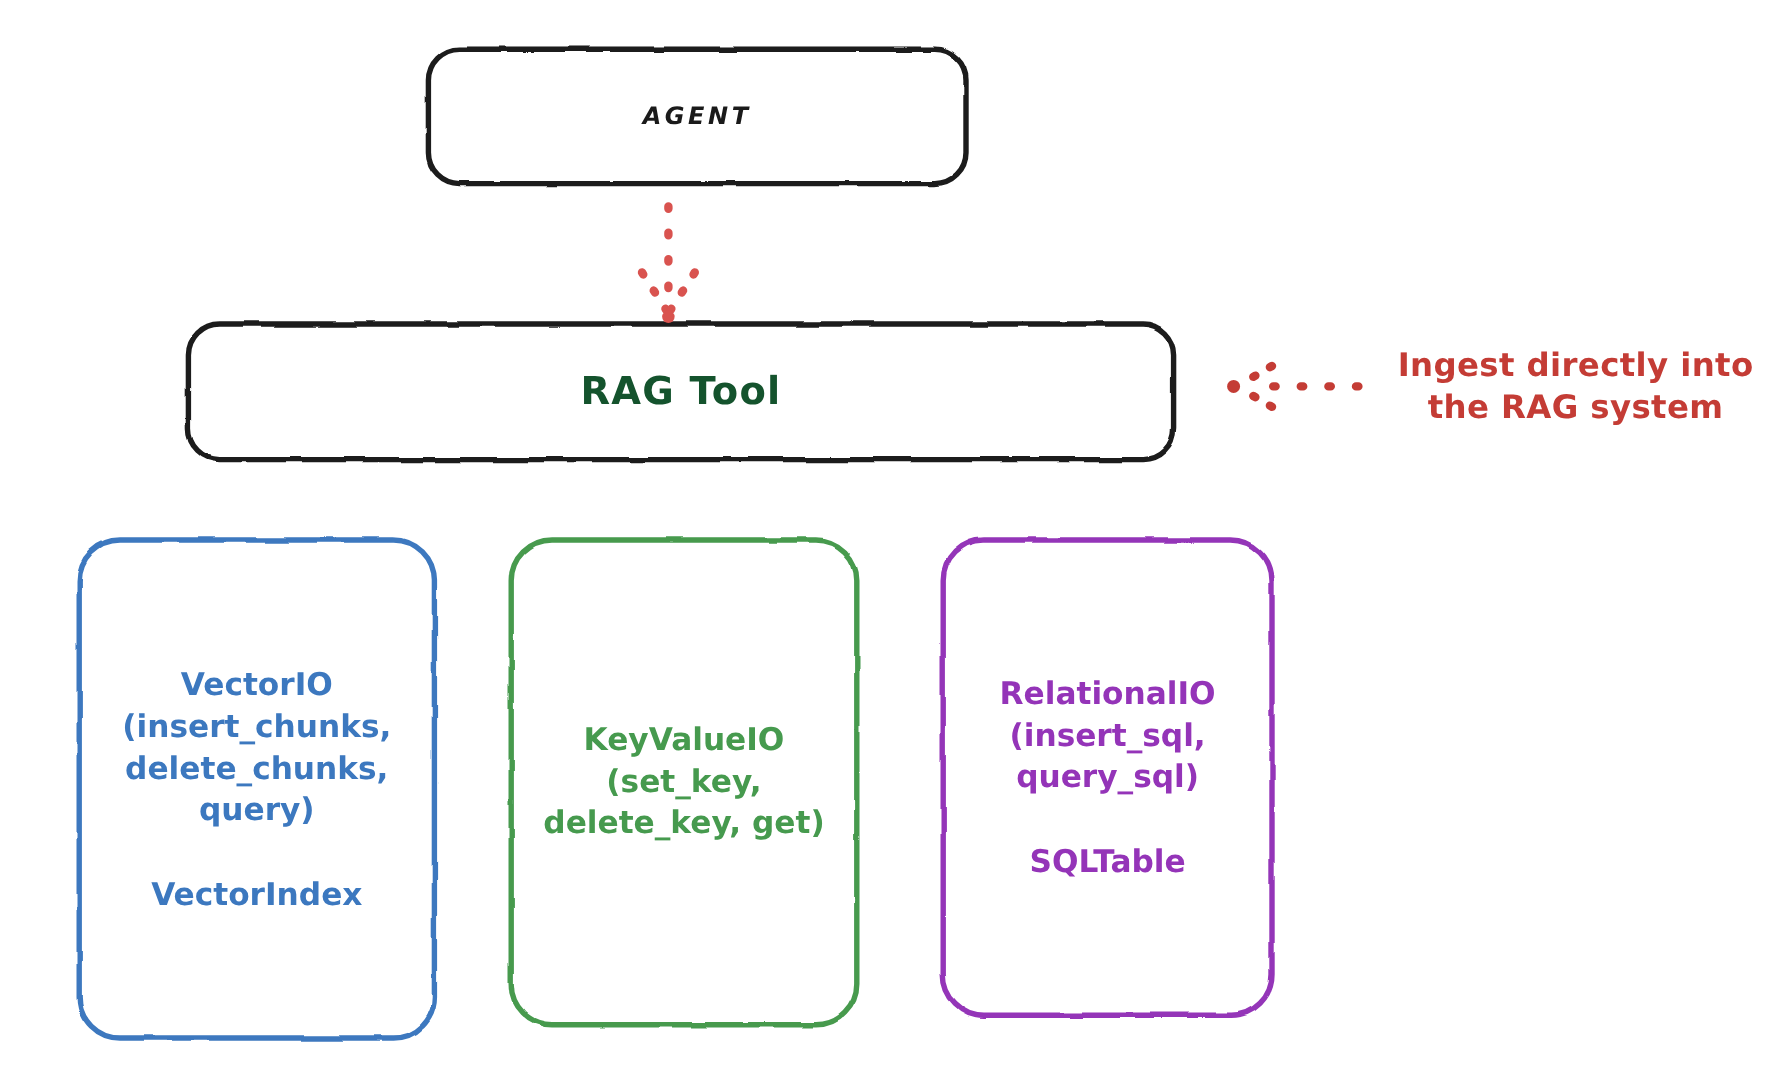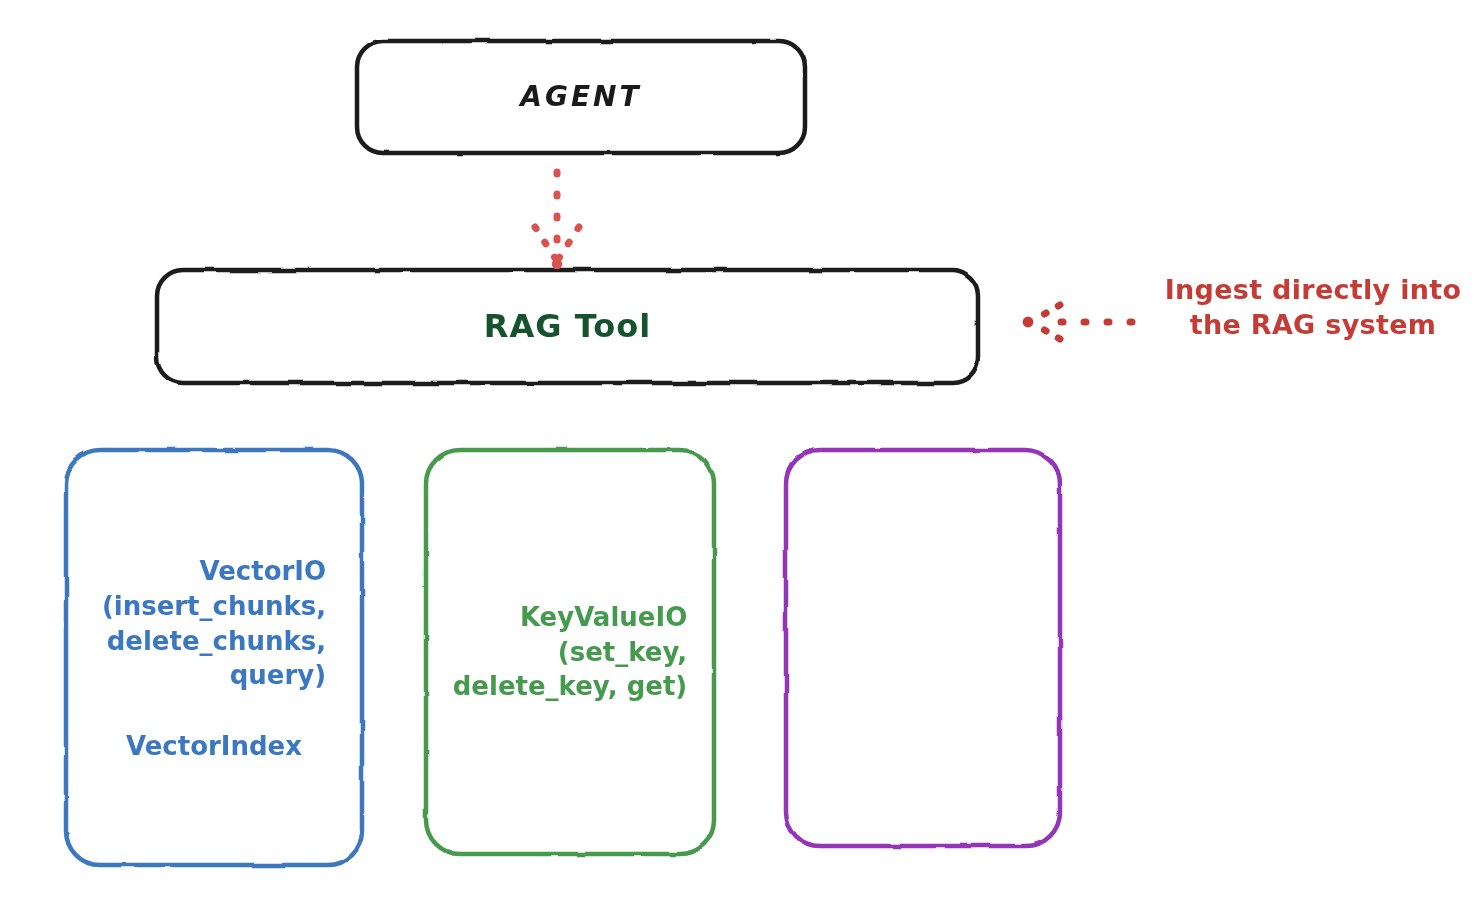--- a/index.html
+++ b/index.html
@@ -42,21 +42,21 @@
 
   
   #agent-node {
     left: 357px; top: 41px;
     width: 448px; height: 112px;
   }
   #agent-node .node-label {
     font-family: "DejaVu Sans", sans-serif;
     font-style: italic;
     font-weight: 700;
-    font-size: 28px;
+    font-size: 20px;
     letter-spacing: 3px;
     color: #1a1a1a;
   }
 
   
   #rag-tool-node {
     left: 157px; top: 270px;
     width: 821px; height: 113px;
   }
   #rag-tool-node .node-label {
@@ -83,40 +83,40 @@
     left: 786px; top: 450px;
     width: 274px; height: 396px;
     flex-direction: column;
   }
   .service-api {
     font-family: "DejaVu Sans", sans-serif;
     font-weight: 600;
     font-size: 26px;
     line-height: 1.33;
     white-space: pre-line;
-    text-align: right;
+    text-align: center;
   }
   .service-index {
     font-family: "DejaVu Sans", sans-serif;
     font-weight: 600;
     font-size: 26px;
     text-align: center;
     margin-top: 38px;
   }
   #vector-io-node .service-api,
   #vector-io-node .service-index { color: #3c78bf; }
   #key-value-io-node .service-api,
   #key-value-io-node .service-index { color: #469a4e; }
   #relational-io-node .service-api,
   #relational-io-node .service-index { color: #9434b8; }
 
   
   #ingest-annotation {
     position: absolute;
-    left: 1148px; top: 273px;
+    left: 1148px; top: 288px;
     width: 330px;
     color: #c43c35;
     font-family: "DejaVu Sans", sans-serif;
     font-weight: 700;
     font-size: 27px;
     line-height: 1.28;
     white-space: pre-line;
     text-align: center;
     letter-spacing: 0.3px;
   }
@@ -192,17 +192,23 @@
 query)</span>
     <span class="service-index">VectorIndex</span>
   </div>
 
   <div class="node" id="key-value-io-node">
     <span class="service-api">KeyValueIO
 (set_key,
 delete_key, get)</span>
   </div>
 
+  <div class="node" id="relational-io-node">
+    <span class="service-api">RelationalIO
+(insert_sql,
+query_sql)</span>
+    <span class="service-index">SQLTable</span>
+  </div>
 
   <div id="ingest-annotation">Ingest directly into
 the RAG system</div>
 
 </div>
 
 </body></html>

